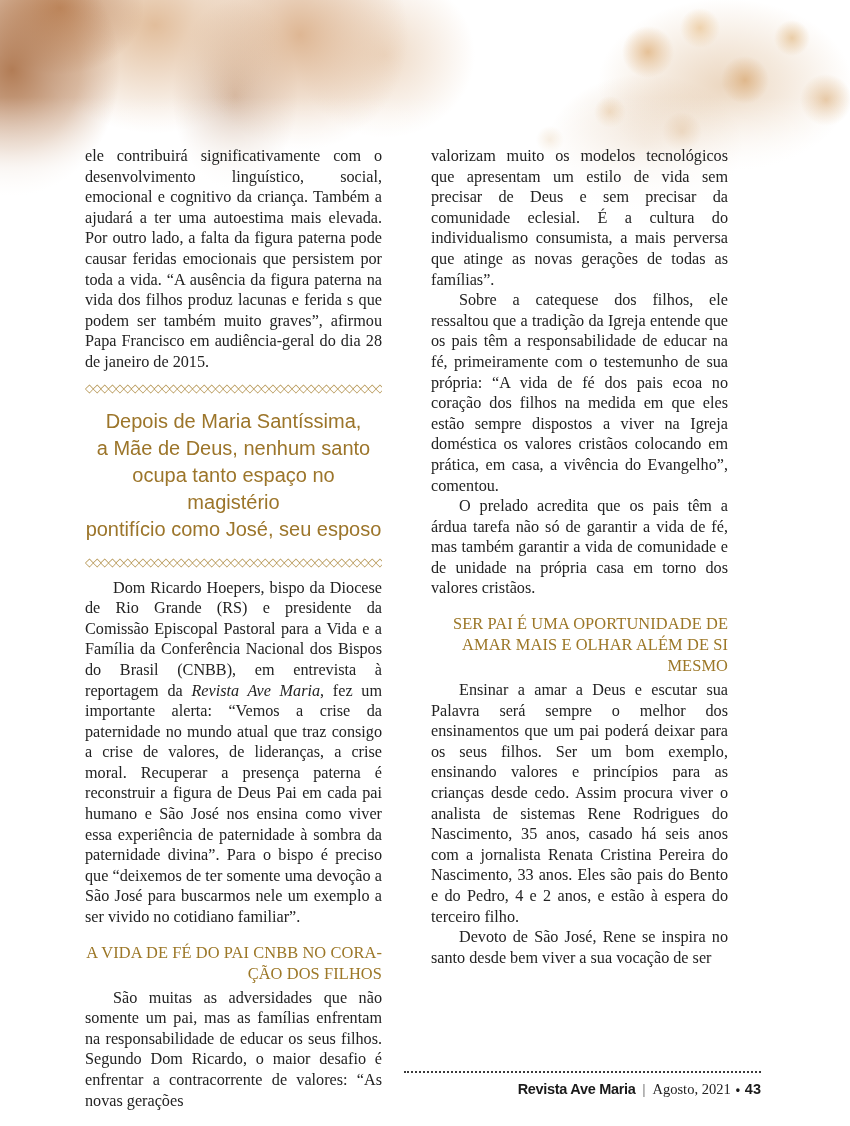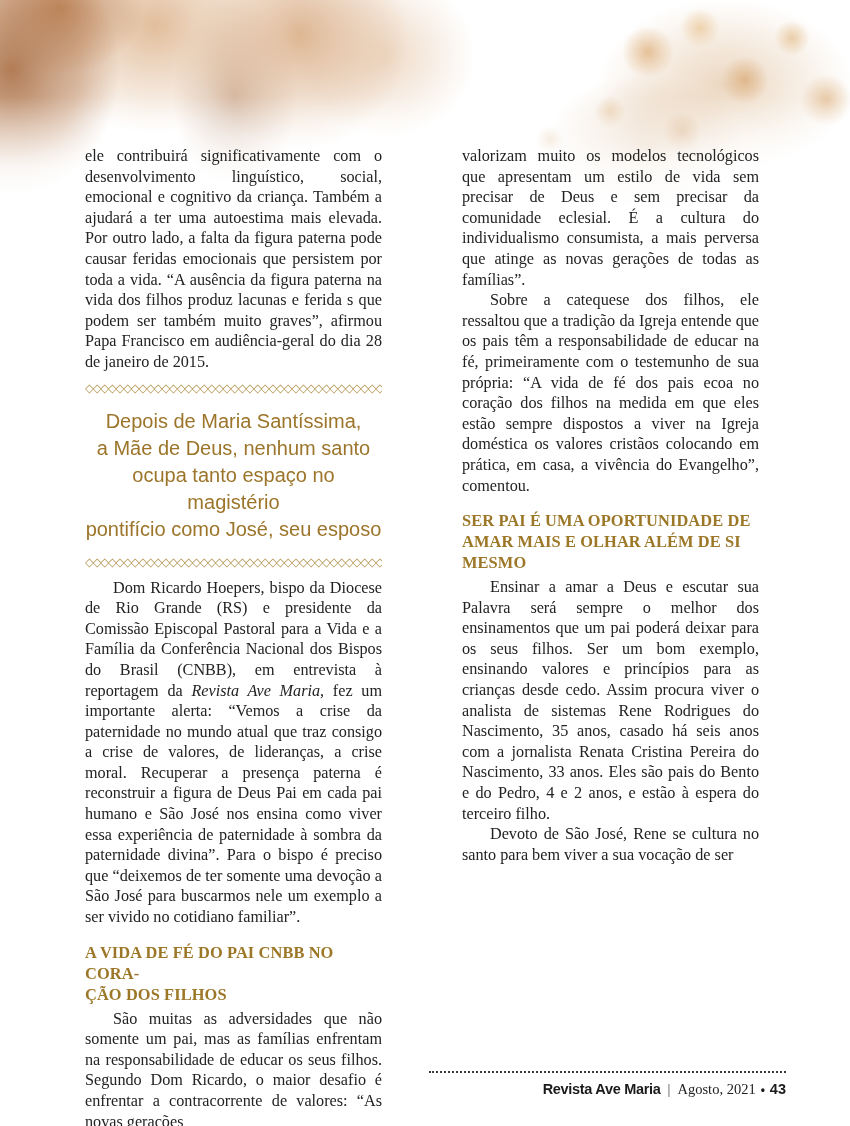--- a/index.html
+++ b/index.html
@@ -29,36 +29,37 @@
       radial-gradient(circle 26px at 826px 100px, rgba(222,180,132,.7), rgba(255,255,255,0)),
       radial-gradient(circle 16px at 610px 112px, rgba(228,192,148,.6), rgba(255,255,255,0)),
       radial-gradient(circle 20px at 682px 132px, rgba(214,170,120,.6), rgba(255,255,255,0)),
       radial-gradient(circle 14px at 550px 140px, rgba(228,196,156,.55), rgba(255,255,255,0)),
       radial-gradient(ellipse 170px 115px at 725px 85px, rgba(212,166,116,.45), rgba(255,255,255,0) 75%),
       radial-gradient(ellipse 130px 95px at 645px 145px, rgba(206,160,112,.4), rgba(255,255,255,0) 75%);
   }
   
   .col{position:absolute;top:146px;width:297px;}
   .col-left{left:85px;}
-  .col-right{left:462px;}
+  .col-right{left:431px;}
   .col p{
     margin:0;
     font-size:16.2px;line-height:20.6px;
     text-align:justify;
   }
   .indent{text-indent:28px;}
   .italic{font-style:italic;}
   .sect-heading{
     margin:14px 0 4px 0;
     font-family:"Liberation Serif", serif;
-    font-weight:bold;
+    font-weight:normal;
     font-size:16.4px;line-height:21px;
     color:#9c7727;
     white-space:pre-line;
     letter-spacing:.1px;
+    text-align:right;
   }
   .pull-quote{
     margin:12px 0;
     font-family:"Liberation Sans", sans-serif;
     font-weight:normal;
     font-size:20px;line-height:27px;
     color:#9c752a;
     text-align:center;
     white-space:pre-line;
   }
@@ -68,21 +69,21 @@
     overflow:hidden;
     white-space:nowrap;
     text-align:center;
     font-family:"DejaVu Sans", sans-serif;
     font-size:11.5px;
     letter-spacing:-1.2px;
     color:#b3924e;
   }
   
   .footer{
-    position:absolute;left:429px;top:1071px;width:357px;
+    position:absolute;left:404px;top:1071px;width:357px;
     border-top:2px dotted #3a3a3a;
   }
   .footer-inner{
     padding-top:7px;
     text-align:right;
     white-space:nowrap;
   }
   .footer-mag{
     font-family:"Liberation Sans", sans-serif;
     font-weight:bold;font-size:14.5px;color:#1a1a1a;
@@ -110,25 +111,26 @@
     <div class="ornament">◇◇◇◇◇◇◇◇◇◇◇◇◇◇◇◇◇◇◇◇◇◇◇◇◇◇◇◇◇◇◇◇◇◇◇◇◇◇◇◇◇◇◇◇</div>
     <p class="indent"><span>Dom Ricardo Hoepers, bispo da Diocese de Rio Grande (RS) e presidente da Comissão Episcopal Pastoral para a Vida e a Família da Conferência Nacional dos Bispos do Brasil (CNBB), em entrevista à reportagem da </span><span class="italic">Revista Ave Maria</span><span>, fez um importante alerta: “Vemos a crise da paternidade no mundo atual que traz consigo a crise de valores, de lideranças, a crise moral. Recuperar a presença paterna é reconstruir a figura de Deus Pai em cada pai humano e São José nos ensina como viver essa experiência de paternidade à sombra da paternidade divina”. Para o bispo é preciso que “deixemos de ter somente uma devoção a São José para buscarmos nele um exemplo a ser vivido no cotidiano familiar”.</span></p>
     <h2 class="sect-heading">A VIDA DE FÉ DO PAI CNBB NO CORA-
 ÇÃO DOS FILHOS</h2>
     <p class="indent">São muitas as adversidades que não somente um pai, mas as famílias enfrentam na responsabilidade de educar os seus filhos. Segundo Dom Ricardo, o maior desafio é enfrentar a contracorrente de valores: “As novas gerações</p>
   </div>
 
   <div class="col col-right">
     <p>valorizam muito os modelos tecnológicos que apresentam um estilo de vida sem precisar de Deus e sem precisar da comunidade eclesial. É a cultura do individualismo consumista, a mais perversa que atinge as novas gerações de todas as famílias”.</p>
     <p class="indent">Sobre a catequese dos filhos, ele ressaltou que a tradição da Igreja entende que os pais têm a responsabilidade de educar na fé, primeiramente com o testemunho de sua própria: “A vida de fé dos pais ecoa no coração dos filhos na medida em que eles estão sempre dispostos a viver na Igreja doméstica os valores cristãos colocando em prática, em casa, a vivência do Evangelho”, comentou.</p>
+    <p class="indent">O prelado acredita que os pais têm a árdua tarefa não só de garantir a vida de fé, mas também garantir a vida de comunidade e de unidade na própria casa em torno dos valores cristãos.</p>
     <h2 class="sect-heading">SER PAI É UMA OPORTUNIDADE DE
 AMAR MAIS E OLHAR ALÉM DE SI
 MESMO</h2>
     <p class="indent">Ensinar a amar a Deus e escutar sua Palavra será sempre o melhor dos ensinamentos que um pai poderá deixar para os seus filhos. Ser um bom exemplo, ensinando valores e princípios para as crianças desde cedo. Assim procura viver o analista de sistemas Rene Rodrigues do Nascimento, 35 anos, casado há seis anos com a jornalista Renata Cristina Pereira do Nascimento, 33 anos. Eles são pais do Bento e do Pedro, 4 e 2 anos, e estão à espera do terceiro filho.</p>
-    <p class="indent">Devoto de São José, Rene se cultura no santo para bem viver a sua vocação de ser</p>
+    <p class="indent">Devoto de São José, Rene se inspira no santo desde bem viver a sua vocação de ser</p>
   </div>
 
   <div class="footer">
     <div class="footer-inner">
       <span class="footer-mag">Revista Ave Maria</span><span class="footer-sep">|</span><span class="footer-issue">Agosto, 2021</span><span class="footer-bullet">•</span><span class="footer-page">43</span>
     </div>
   </div>
 
 </div>
 

